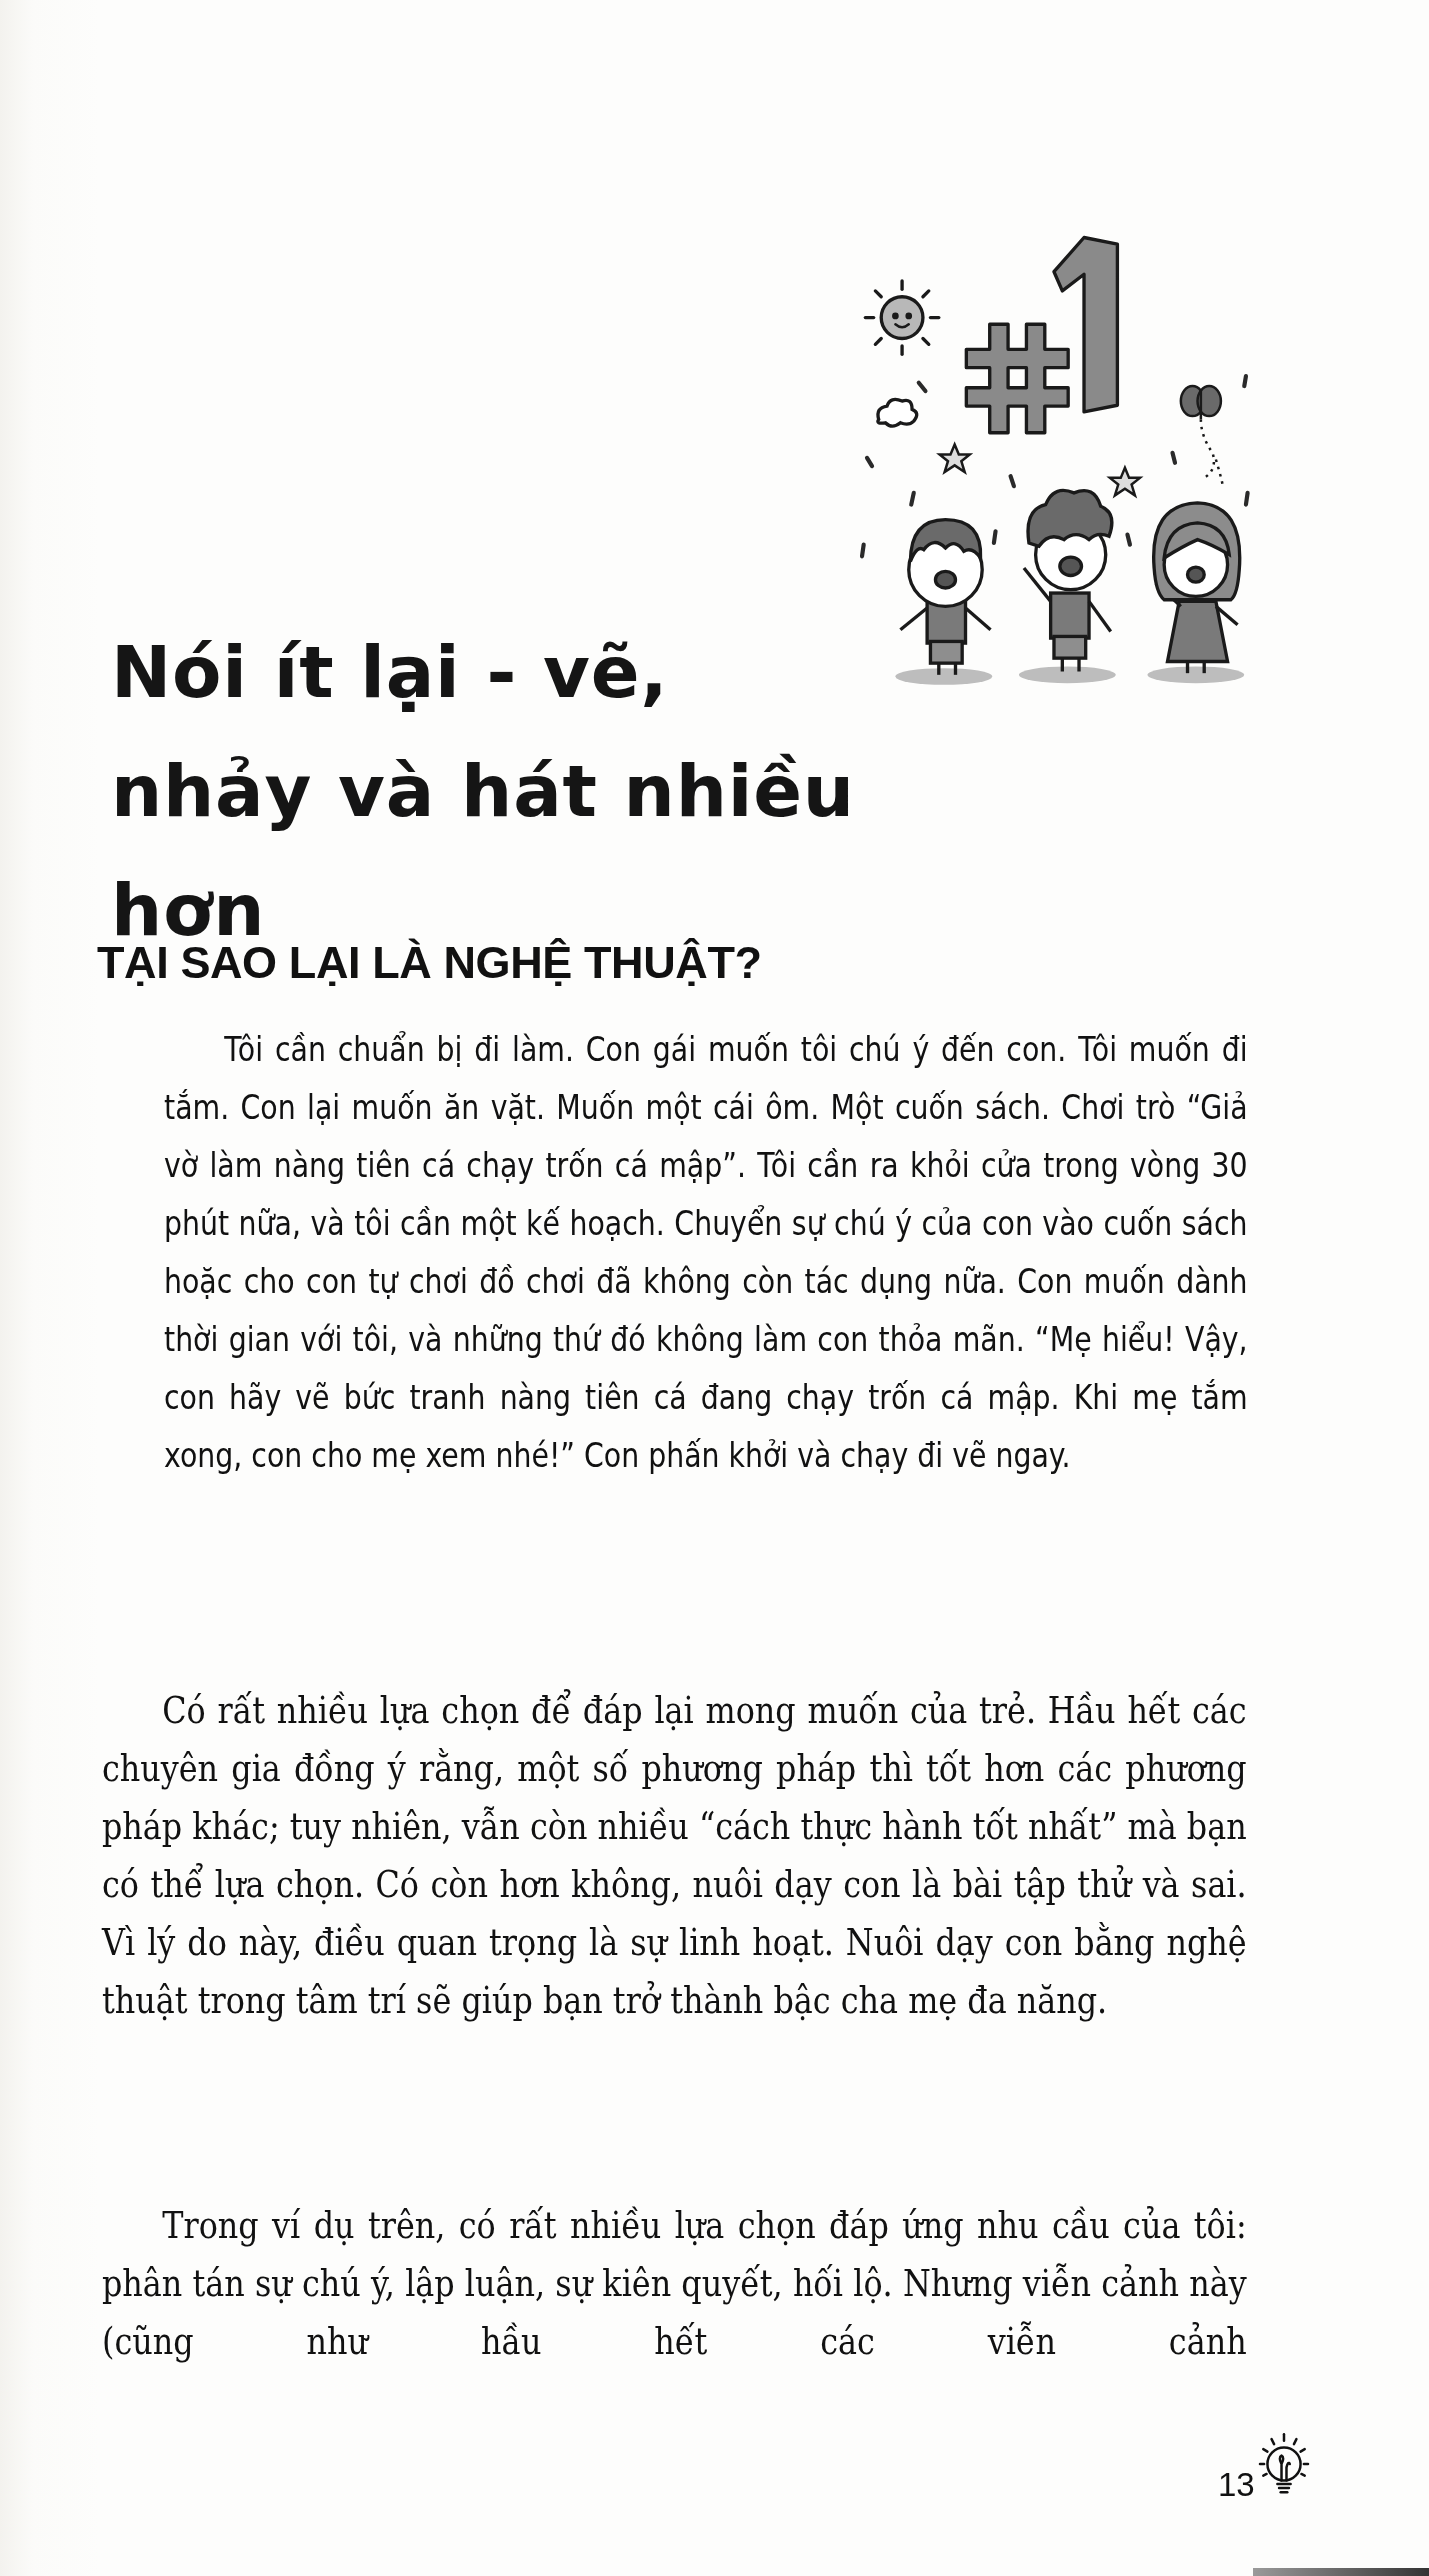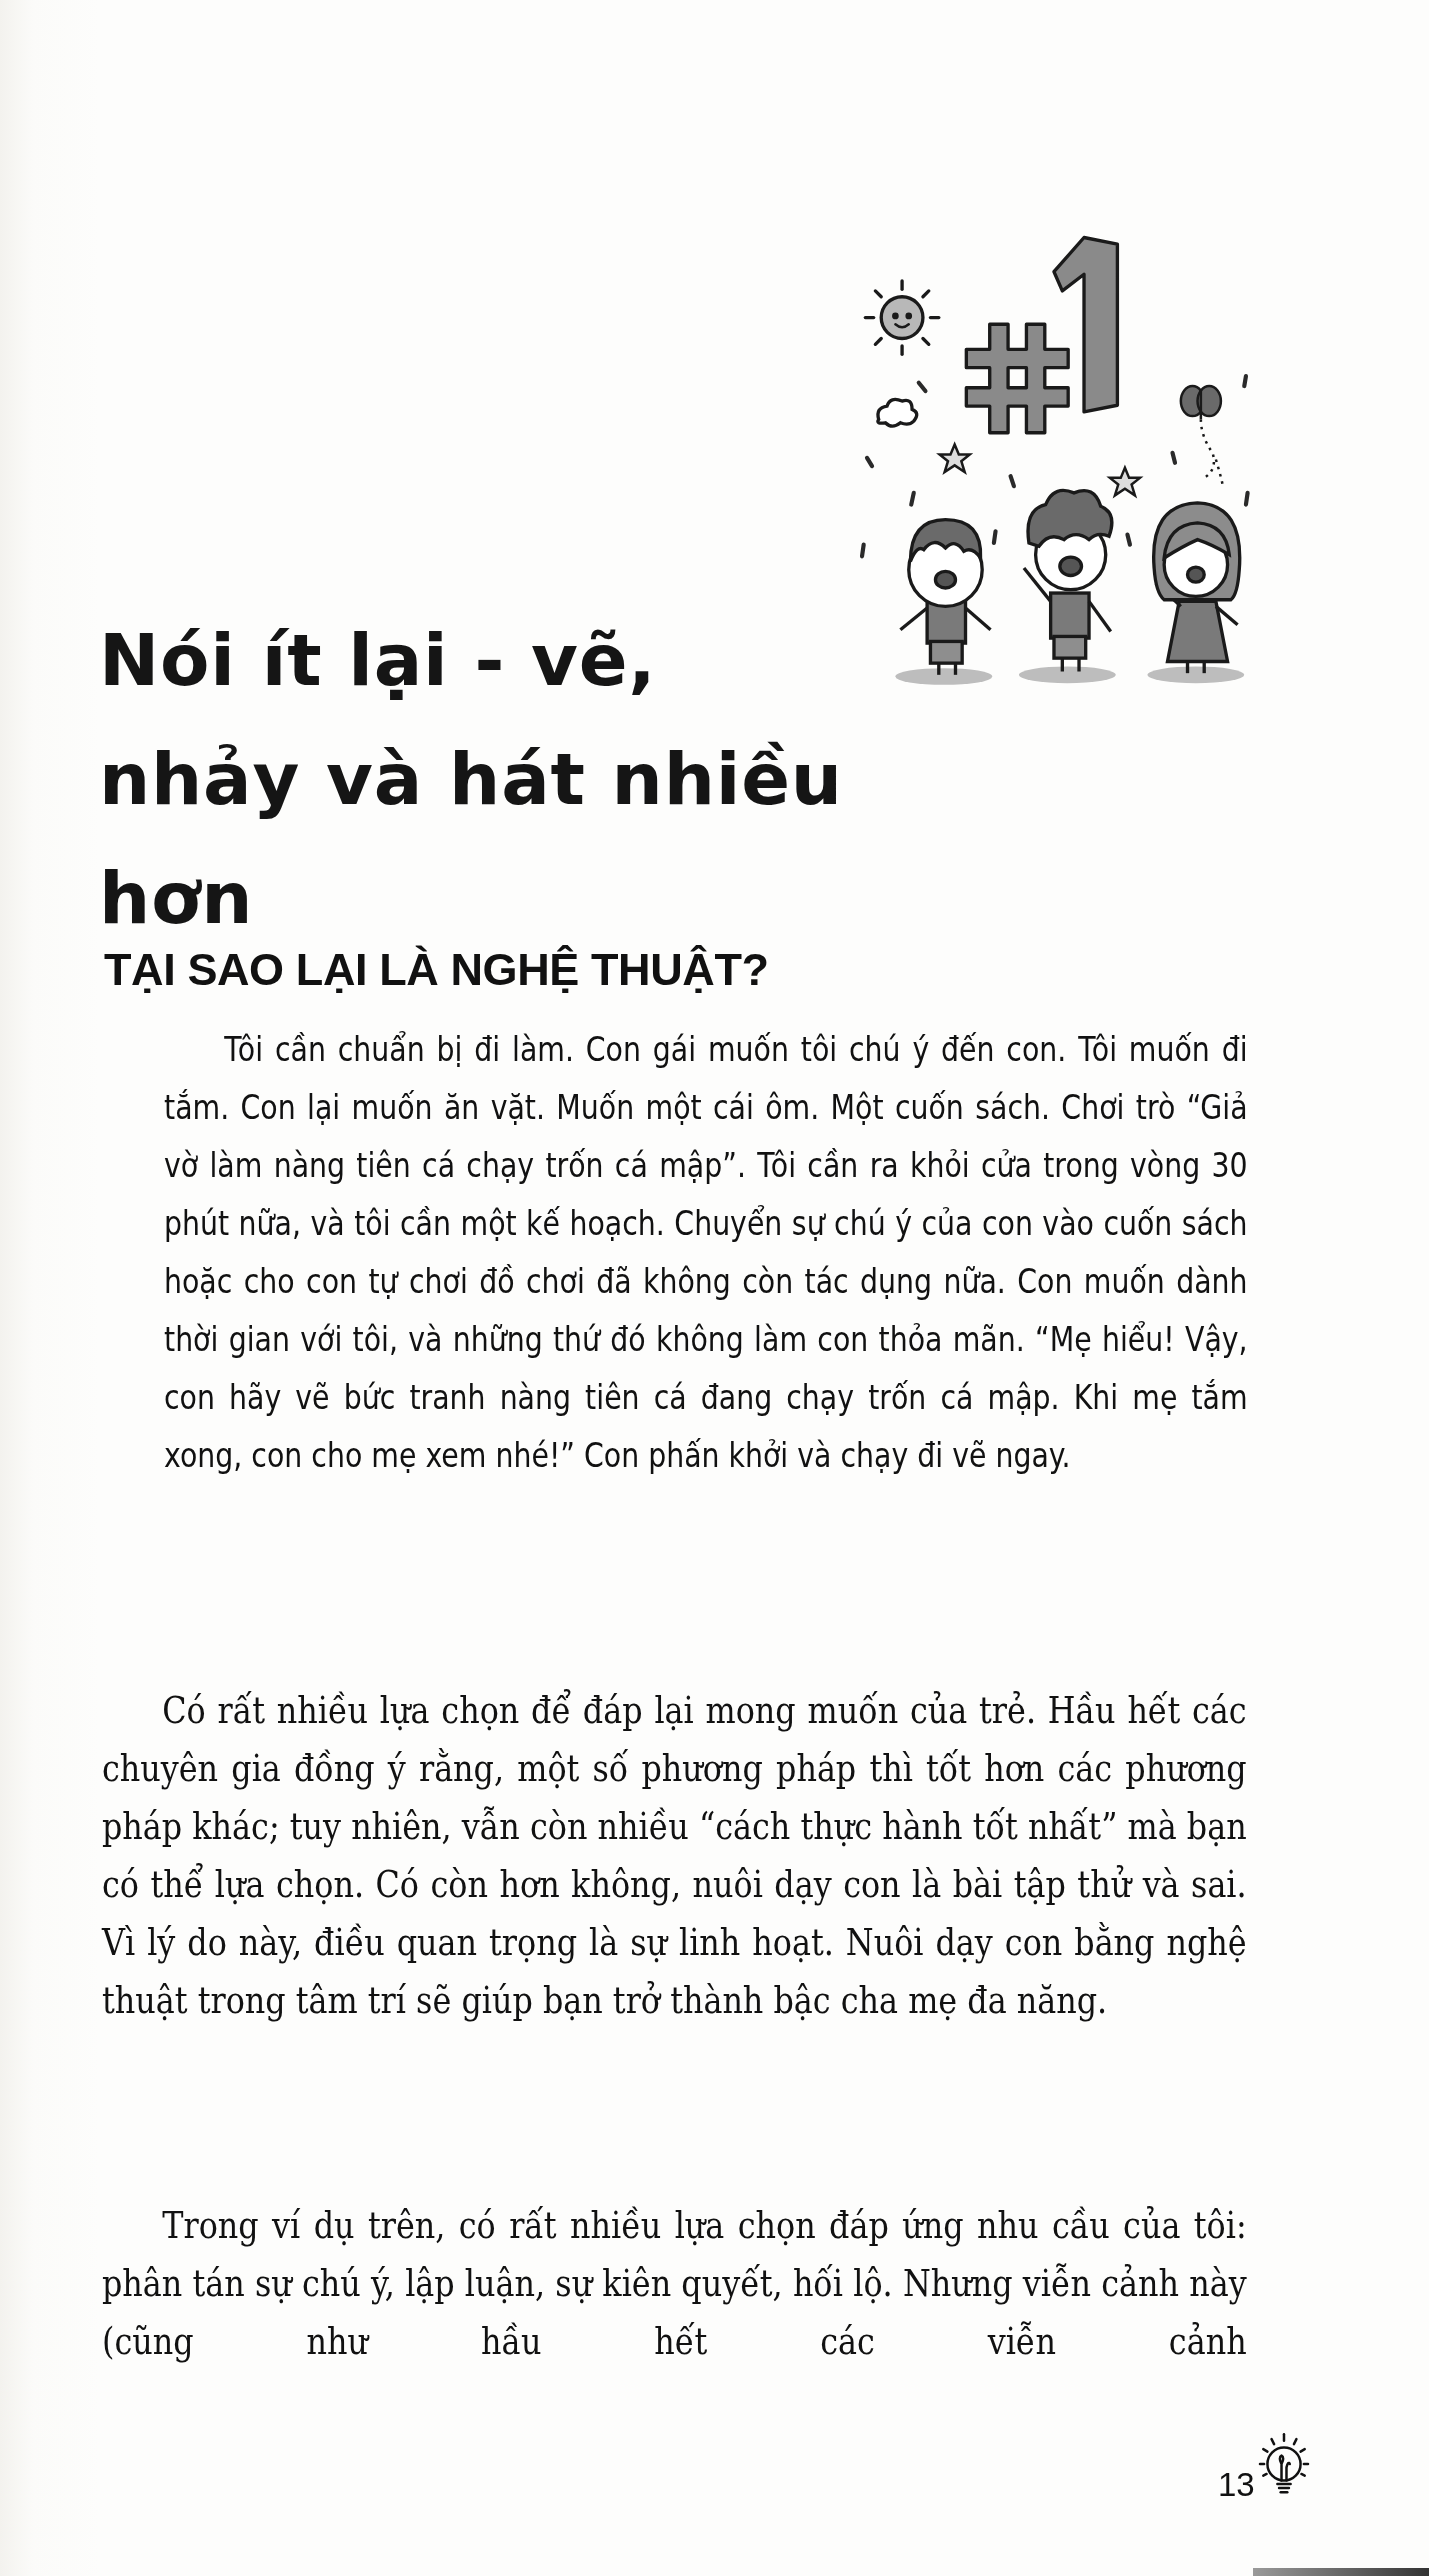--- a/index.html
+++ b/index.html
@@ -18,28 +18,28 @@
     background: linear-gradient(90deg, #9a9a9a, #333);
   }
   
   .illustration { position: absolute; left: 852px; top: 234px; width: 434px; height: 451px; }
 
   
   .chapter-title {
     position: absolute; left: 99px; top: 601px; width: 919px;
     font-family: "DejaVu Sans", sans-serif; font-weight: bold;
     font-size: 72px; line-height: 119px; letter-spacing: 0.8px;
-    color: #151515; margin: 0;
+    color: #151515; margin: 12px;
   }
   .chapter-title span { display: block; }
 
   .section-heading {
     position: absolute; left: 94px; top: 934px;
     font-family: "Liberation Sans", sans-serif; font-weight: bold;
-    font-size: 45px; letter-spacing: -0.4px; color: #111; margin: 10px;
+    font-size: 45px; letter-spacing: -0.4px; color: #111; margin: 3px;
   }
 
   .anecdote {
     position: absolute; left: 164px; top: 1021px; width: 1084px;
     font-family: "DejaVu Sans", sans-serif;
     font-size: 33px; line-height: 58px; color: #111;
     text-align: justify; text-align-last: left;
     transform: scaleX(0.86); transform-origin: left top;
     width: 1260px;
   }

